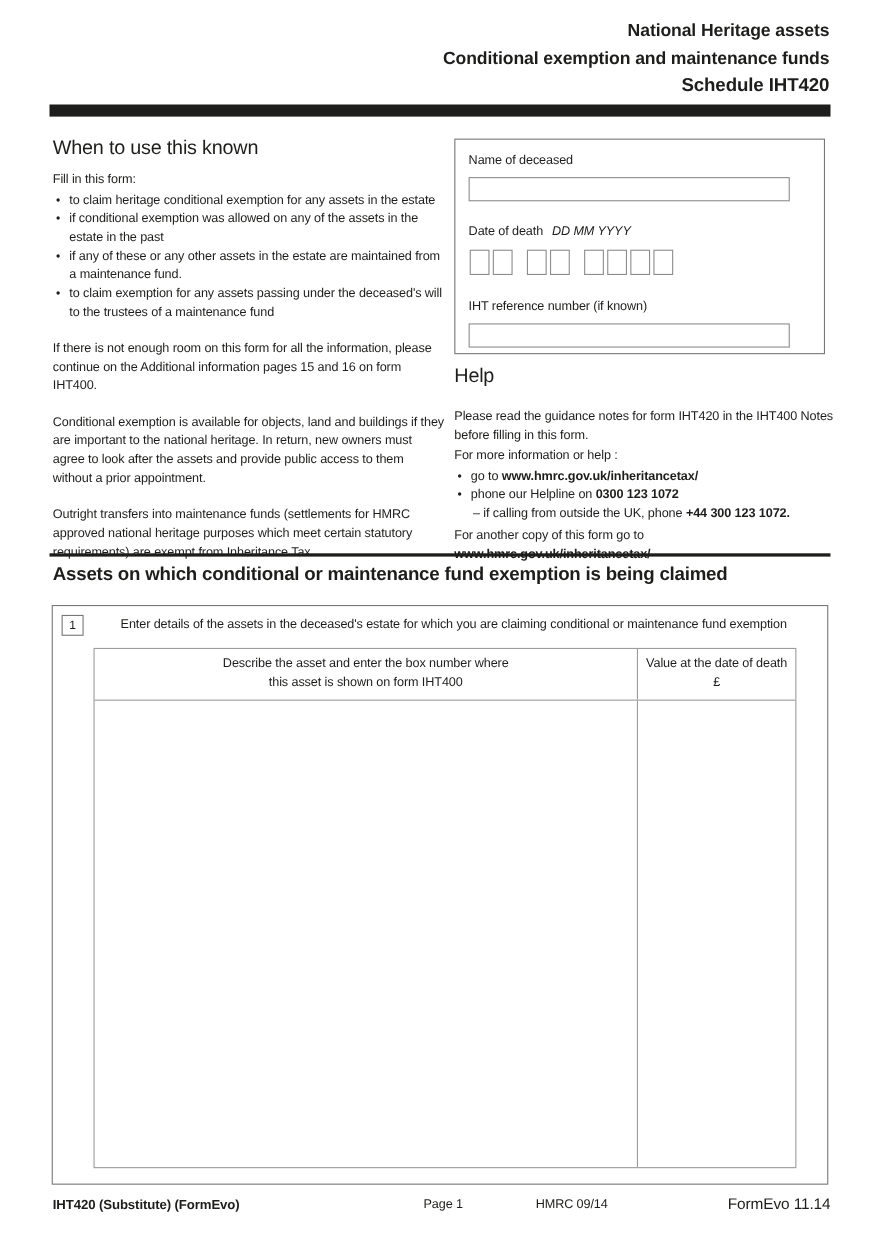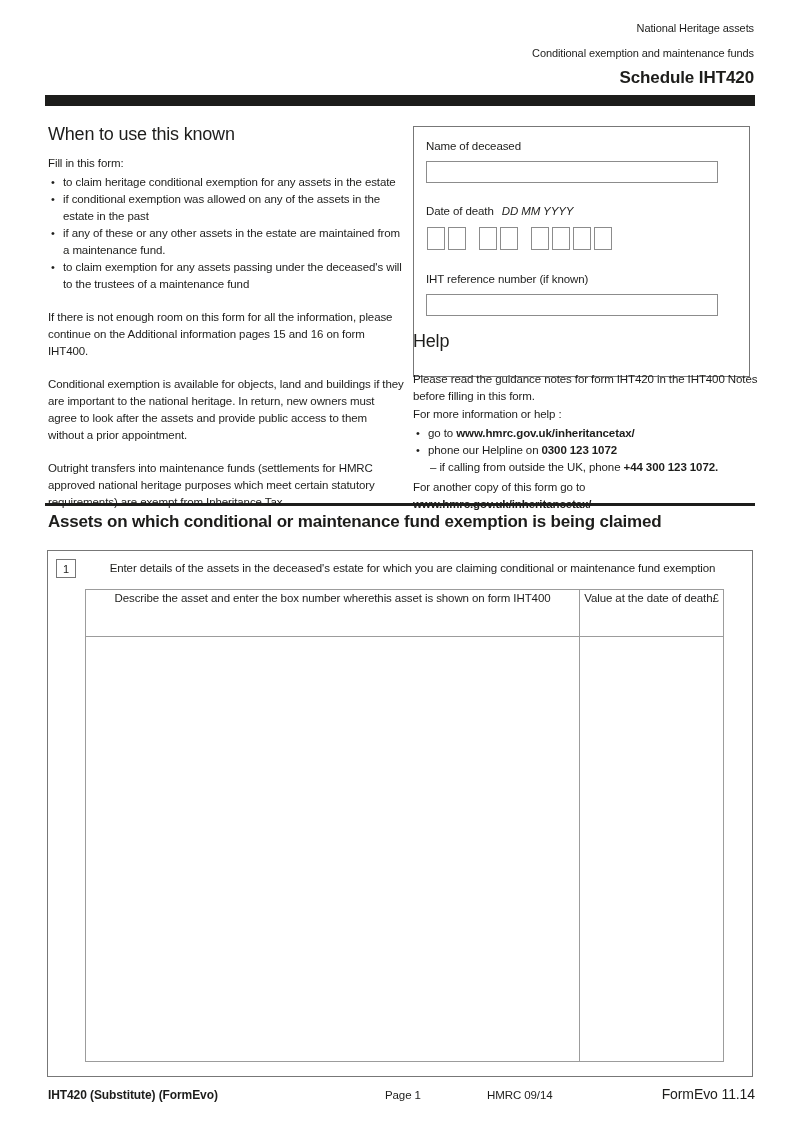--- a/index.html
+++ b/index.html
@@ -6,39 +6,39 @@
   html, body { margin: 0; padding: 0; background: #ffffff; }
   .page {
     position: relative; width: 800px; height: 1130px; background: #ffffff;
     font-family: "Liberation Sans", sans-serif; color: #1d1d1b; overflow: hidden;
     letter-spacing: -0.1px;
   }
   
   .logo { position: absolute; left: 48px; top: 20px; font-size: 22px; font-weight: 700;
           line-height: 25px; letter-spacing: -0.5px; }
   .masthead { position: absolute; right: 46px; top: 16px; text-align: right; }
-  .masthead .t-bold { font-size: 11px; font-weight: 400; line-height: 25px; }
+  .masthead .t-bold { font-size: 16px; font-weight: 700; line-height: 25px; }
   .masthead .t-reg  { font-size: 17px; font-weight: 700; line-height: 24px; }
   .black-bar { position: absolute; left: 45px; top: 95px; width: 710px; height: 11px; background: #1d1d1b; }
 
   
   .h2 { font-size: 18px; font-weight: 400; margin: 0 0 7px 0; letter-spacing: -0.2px; }
   .body-txt { font-size: 11.5px; line-height: 1.48; }
   .bullets { list-style: none; margin: 2px 0 9px 0; padding: 0; }
   .bullets li { position: relative; padding-left: 15px; }
   .bullets li::before { content: "\2022"; position: absolute; left: 3px; top: 0; font-size: 11px; }
   .para { margin: 16px 0 9px 0; }
   .subline { padding-left: 2px; }
   b, strong { font-weight: 700; }
 
   
   .leftcol { position: absolute; left: 48px; top: 121px; width: 356px; }
 
   
-  .details-box { position: absolute; left: 413px; top: 126px; width: 337px; height: 251px;
+  .details-box { position: absolute; left: 413px; top: 126px; width: 337px; height: 196px;
                  border: 1px solid #777777; background: #ffffff; }
   .details-box .lbl { position: absolute; font-size: 11.5px; }
   .lbl-name { left: 12px; top: 13px; }
   .input-name { position: absolute; left: 12px; top: 34px; width: 292px; height: 22px; }
   .lbl-dod { left: 12px; top: 78px; }
   .fmt { font-style: italic; margin-left: 8px; }
   .date-boxes { position: absolute; left: 13px; top: 100px; display: flex; }
   .dbox { width: 18px; height: 23px; border: 1px solid #8c8c8c; background: #fff; margin-right: 3px;
           text-align: center; font-size: 12px; padding: 0; font-family: "Liberation Sans", sans-serif; }
   .grp-gap { width: 10px; }
@@ -57,21 +57,21 @@
   .rule2 { position: absolute; left: 45px; top: 503px; width: 710px; height: 3px; background: #1d1d1b; }
   .assets-heading { position: absolute; left: 48px; top: 512px; width: 700px;
                     font-size: 17px; font-weight: 700; letter-spacing: -0.2px; }
   .qbox { position: absolute; left: 47px; top: 550px; width: 706px; height: 527px; border: 1px solid #777777; }
   .qnum { position: absolute; left: 8px; top: 8px; width: 20px; height: 19px; border: 1px solid #777777;
           font-size: 11px; display: flex; align-items: center; justify-content: center; }
   .qtext { position: absolute; left: 37px; top: 11px; width: 655px; font-size: 11.5px; text-align: center; }
   .asset-table { position: absolute; left: 37px; top: 38px; width: 639px; height: 473px;
                  border: 1px solid #9c9c9c; display: flex; flex-direction: column; }
   .thead { display: flex; height: 47px; border-bottom: 1px solid #9c9c9c; flex: none; }
-  .th { display: flex; justify-content: center; text-align: center;
+  .th { display: flex; flex-direction: column; justify-content: center; text-align: center;
         font-size: 11.5px; line-height: 1.55; font-weight: 400; }
   .th-desc { width: 494px; border-right: 1px solid #9c9c9c; }
   .th-val { flex: 1; }
   .tbody { flex: 1; display: flex; }
   .td-desc { width: 494px; border-right: 1px solid #9c9c9c; }
   .td-val { flex: 1; }
 
   
   .footer-left  { position: absolute; left: 48px;  top: 1088px; font-size: 12px; font-weight: 700; }
   .footer-page  { position: absolute; left: 385px; top: 1089px; font-size: 11.5px; }

